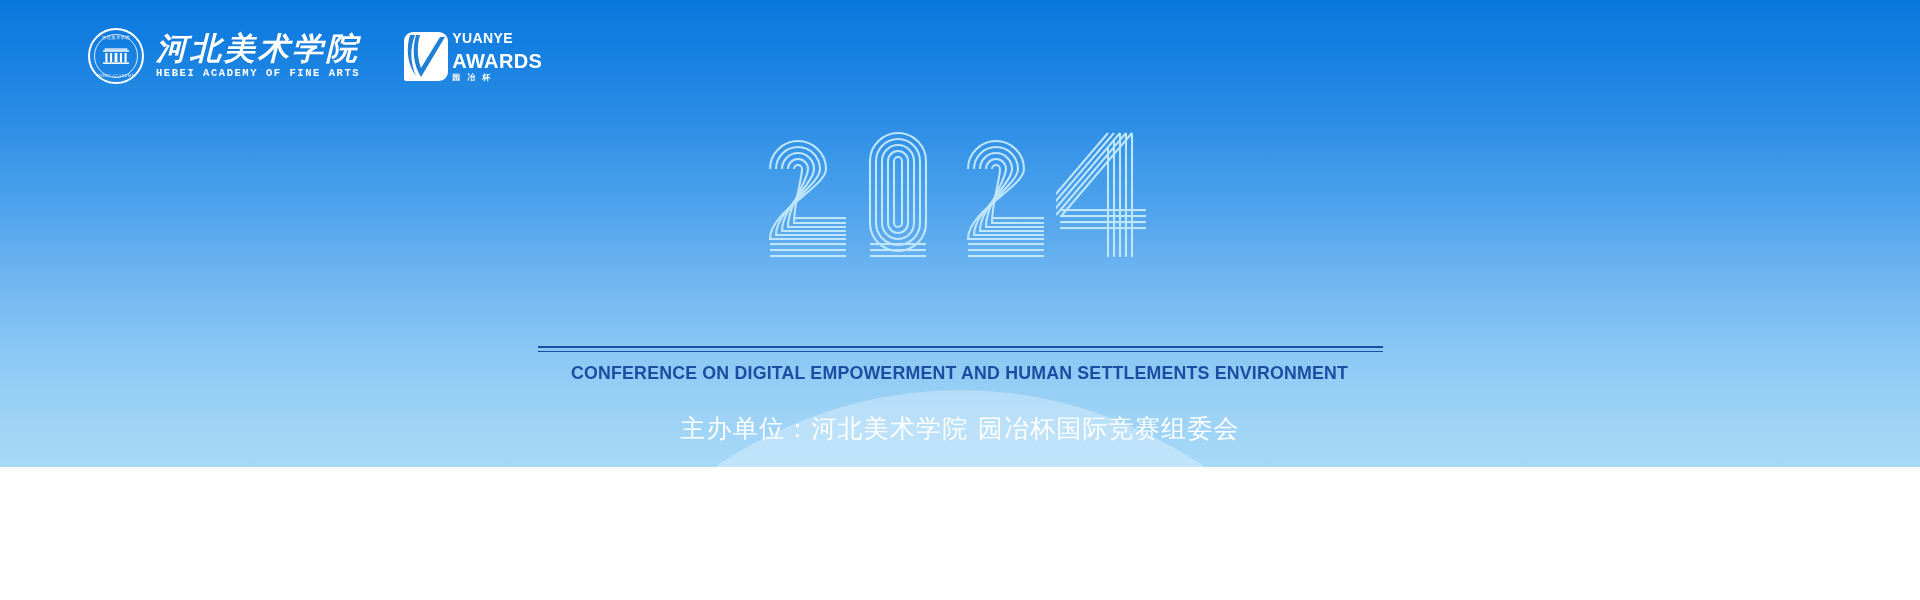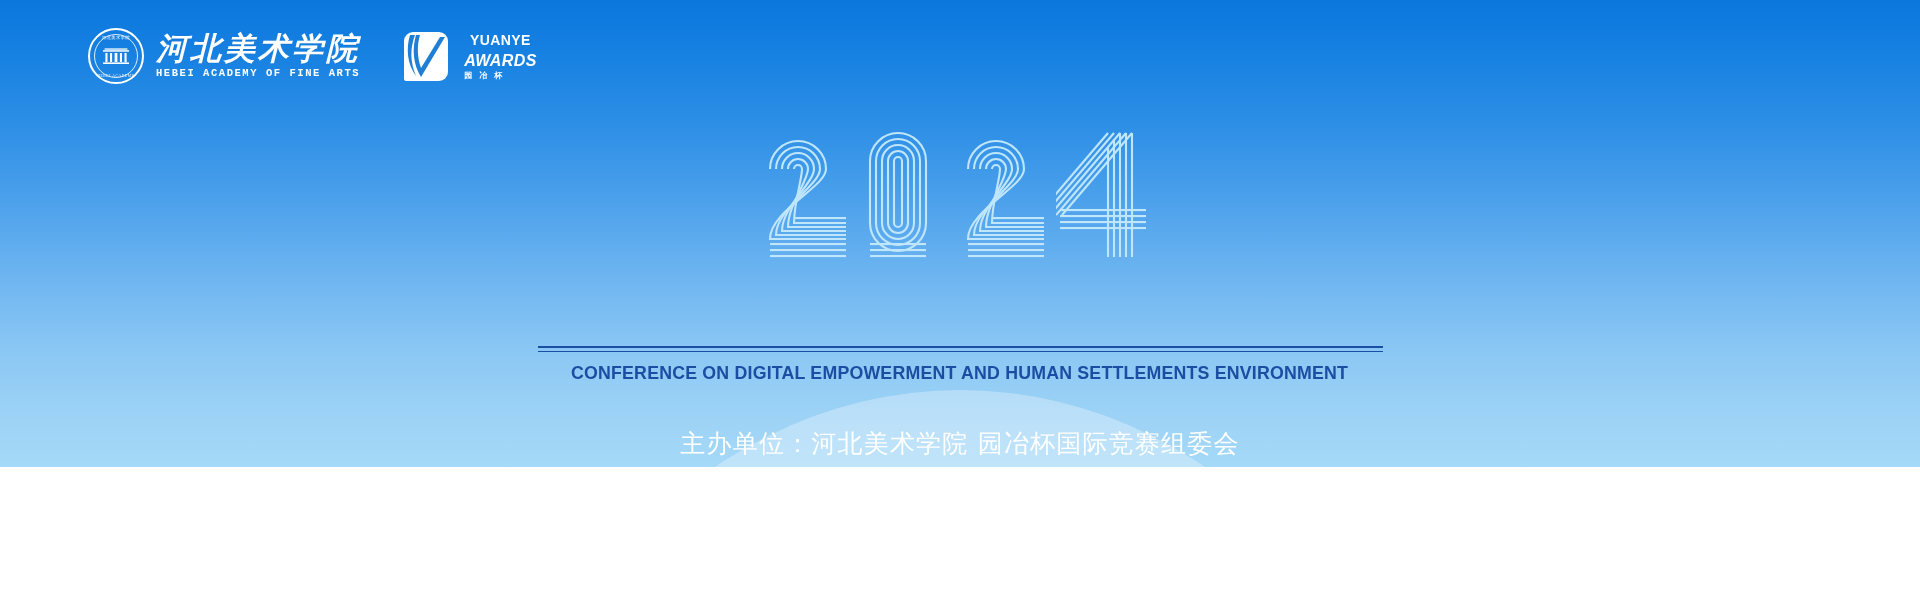--- a/index.html
+++ b/index.html
@@ -85,35 +85,35 @@
     letter-spacing:3px;
     text-shadow:0 1px 0 rgba(0,0,0,.06);
   }
   .hebei-en{
     font-family:Liberation Mono, monospace;
     font-size:10.5px;color:#ffffff;font-weight:700;
     letter-spacing:1.55px;white-space:nowrap;
   }
 
   
-  .yuanye-logo{display:flex;align-items:center;gap:16px;text-align:center;}
+  .yuanye-logo{display:flex;align-items:center;gap:4px;}
   .yuanye-mark{
     width:44px;height:49px;flex:0 0 auto;
     border-radius:9px 9px 9px 2px;
     background:#ffffff;
     position:relative;overflow:hidden;
   }
   .yuanye-words{display:flex;flex-direction:column;line-height:1;}
   .yy-l1,.yy-l2{
     color:#ffffff;font-weight:700;
     font-family:"Liberation Sans",sans-serif;
     letter-spacing:.4px;
   }
   .yy-l1{font-size:14px;}
-  .yy-l2{font-size:16px;margin-top:6px;font-style:italic;}
+  .yy-l2{font-size:20px;margin-top:6px;}
   .yy-l3{
     display:flex;gap:7px;margin-top:3px;
     color:#ffffff;font-size:8px;font-weight:700;
     font-family:"Liberation Sans",sans-serif;
   }
 
   
   .year-wrap{
     position:absolute;left:0;right:0;top:125px;
     display:flex;justify-content:center;
@@ -146,21 +146,21 @@
     margin-top:10px;
     font-family:"Liberation Sans",sans-serif;
     font-size:19px;font-weight:700;
     color:#1b4ea3;
     letter-spacing:.2px;
     transform:scaleX(0.935);
     transform-origin:center;
     white-space:nowrap;
   }
   .organizer{
-    margin-top:43px;
+    margin-top:28px;
     font-family:"DejaVu Sans","Liberation Sans",sans-serif;
     font-size:25px;color:#ffffff;
     letter-spacing:1.2px;white-space:nowrap;text-align:right;
   }
 </style>
 </head>
 <body>
 
 <div class="banner">
 

